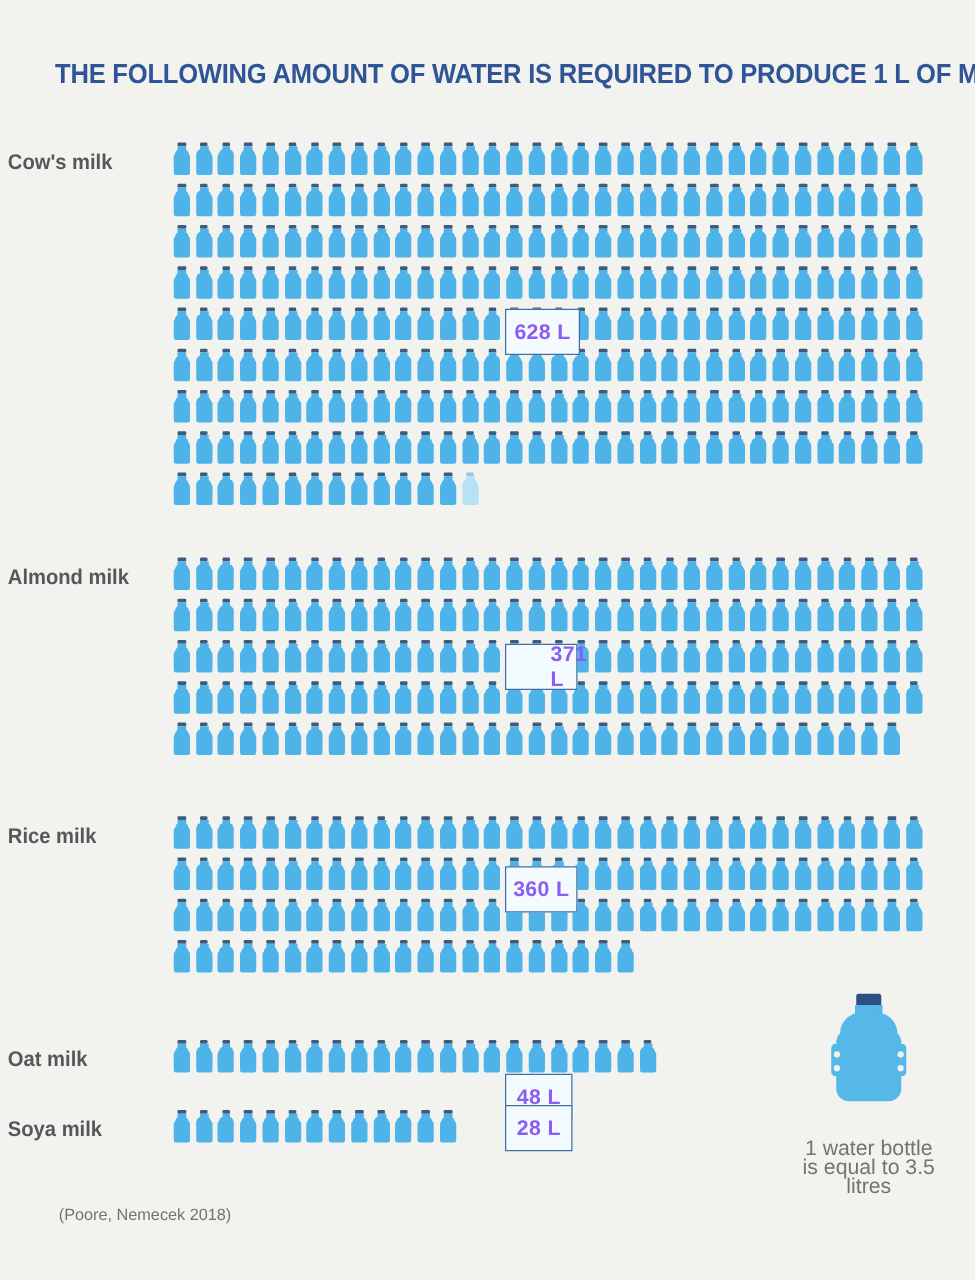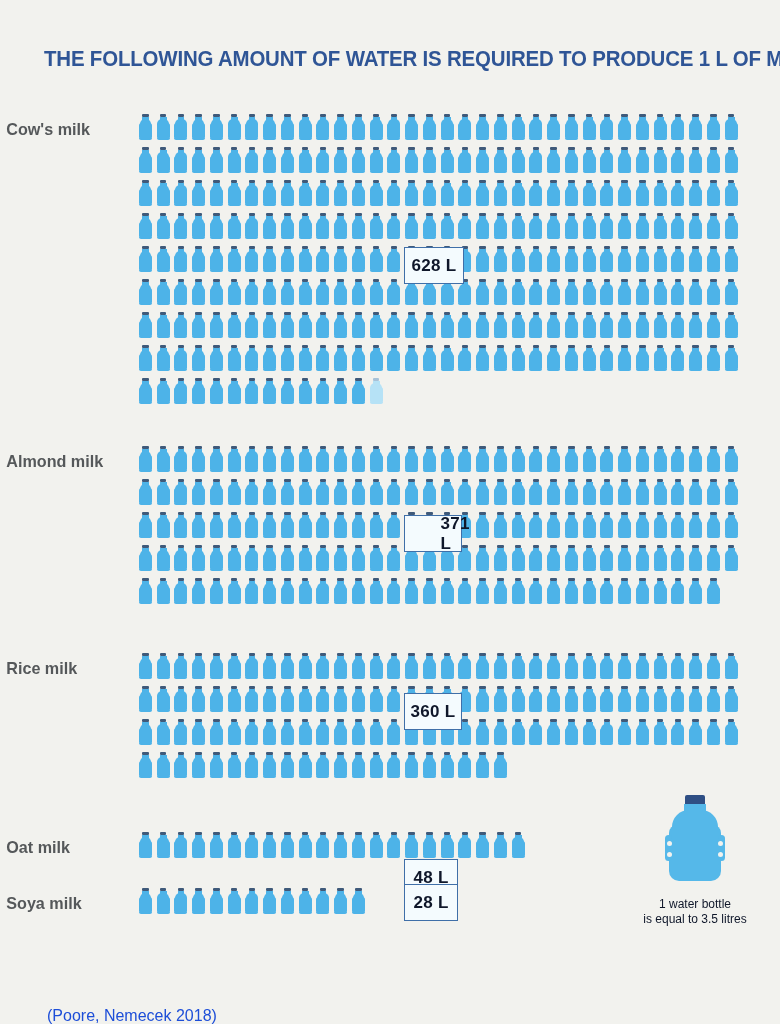--- a/index.html
+++ b/index.html
@@ -85,21 +85,21 @@
   .bottle.faded .cap{background:#a7c2d8;}
   .bottle.faded .neck,
   .bottle.faded .sh,
   .bottle.faded .body,
   .bottle.faded .foot{background:#b6e2f6;}
 
   .callout{
     position:absolute;
     border:1.6px solid #3f6fa8;
     background:#f4fbfe;
-    color:#0f172a;
+    color:#8b5cf6;
     font-family:"Liberation Sans Narrow","Liberation Sans",sans-serif;
     font-weight:bold;
     font-size:17px;
     display:flex;
     align-items:center;
     justify-content:center;
     box-sizing:border-box;
     letter-spacing:0.3px;
     z-index:5;
   }
@@ -112,33 +112,33 @@
   .legend-bottle .lneck{left:21px;top:9px;width:22px;height:9px;background:#55b8e9;}
   .legend-bottle .lsh{left:9px;top:15px;width:46px;height:22px;background:#55b8e9;border-radius:17px 17px 4px 4px;}
   .legend-bottle .lbody{left:6px;top:30px;width:52px;height:56px;background:#55b8e9;border-radius:8px 8px 10px 10px;}
   .legend-bottle .lgripL{left:2px;top:40px;width:7px;height:26px;background:#55b8e9;border-radius:4px;}
   .legend-bottle .lgripR{left:55px;top:40px;width:7px;height:26px;background:#55b8e9;border-radius:4px;}
   .legend-bottle .lnotchL{left:4px;top:46px;width:5px;height:5px;background:#f2f2ee;border-radius:3px;}
   .legend-bottle .lnotchR{left:55px;top:46px;width:5px;height:5px;background:#f2f2ee;border-radius:3px;}
   .legend-bottle .lnotchL2{left:4px;top:57px;width:5px;height:5px;background:#f2f2ee;border-radius:3px;}
   .legend-bottle .lnotchR2{left:55px;top:57px;width:5px;height:5px;background:#f2f2ee;border-radius:3px;}
   .legend-text{
-    margin-top:10px;
-    font-family:"Liberation Sans Narrow","Liberation Sans",sans-serif;
-    font-size:12px;
-    color:#0f172a;
+    margin-top:24px;
+    font-family:"Liberation Sans Narrow","Liberation Sans",sans-serif;
+    font-size:17px;
+    color:#737373;
     line-height:15px;
   }
 
   .source{
     position:absolute;
-    left:47px; top:1007px;
+    left:47px; top:964px;
     font-family:"Liberation Sans",sans-serif;
-    font-size:16px;
-    color:#1d4ed8;
+    font-size:13px;
+    color:#737373;
   }
 </style>
 </head>
 <body>
 
 <div id="page">
 
   <div class="title">THE FOLLOWING AMOUNT OF WATER IS REQUIRED TO PRODUCE 1 L OF MILK</div>
 
   <div class="chart">

